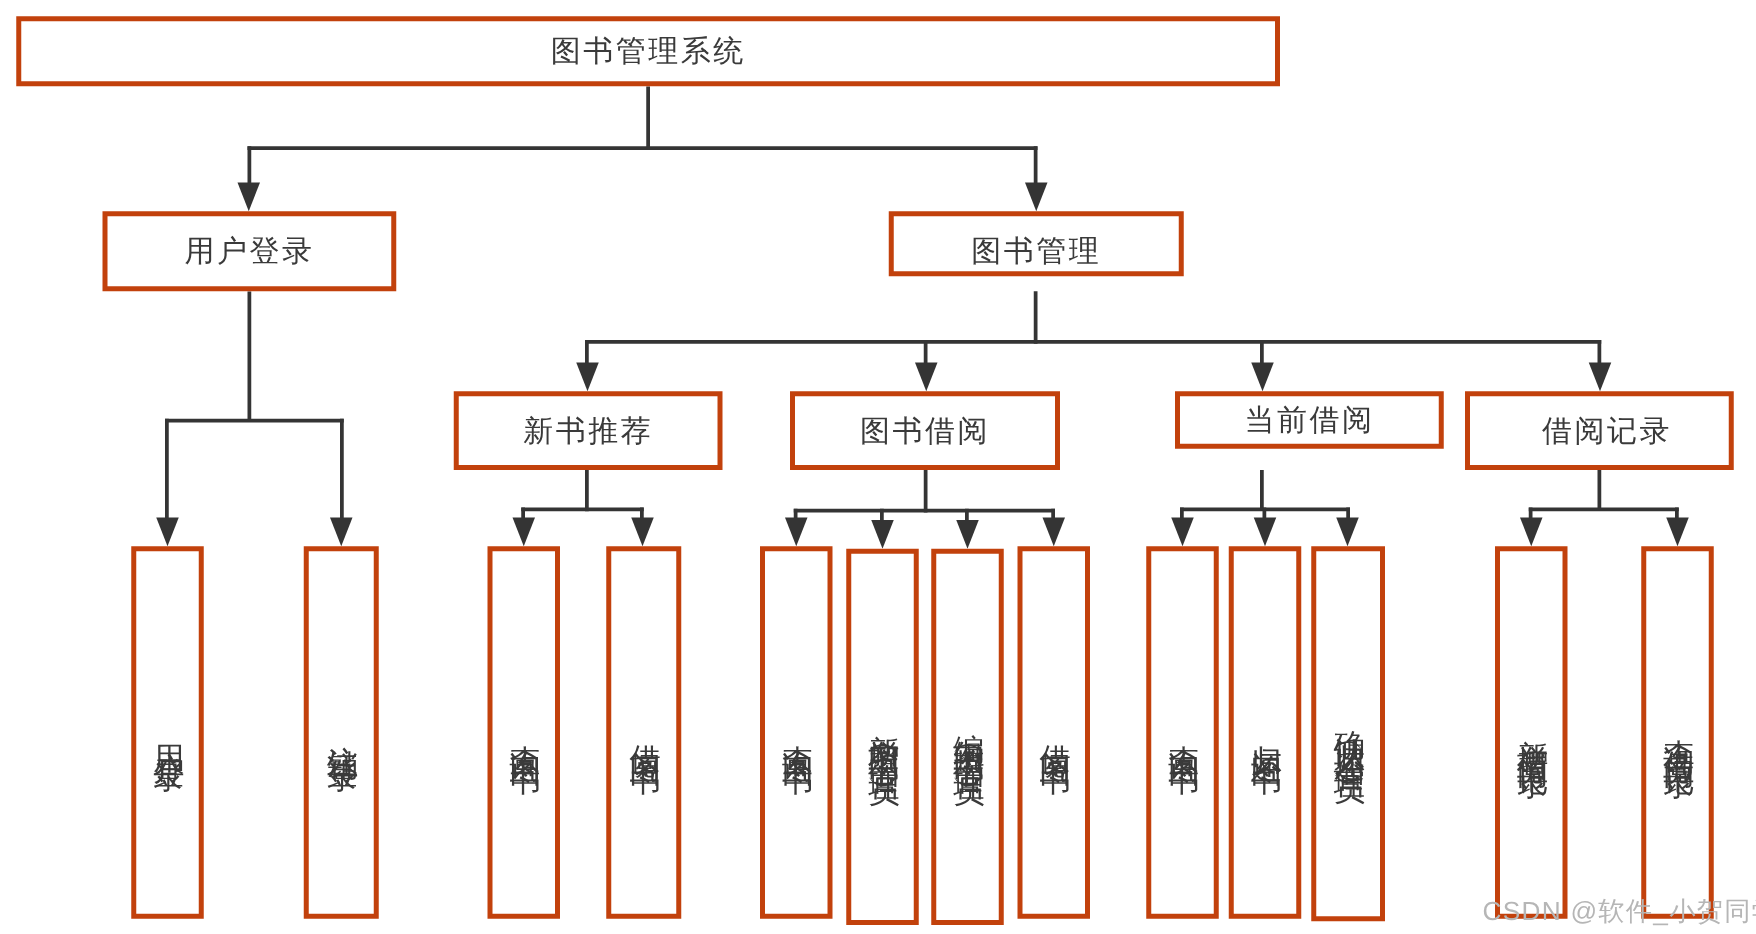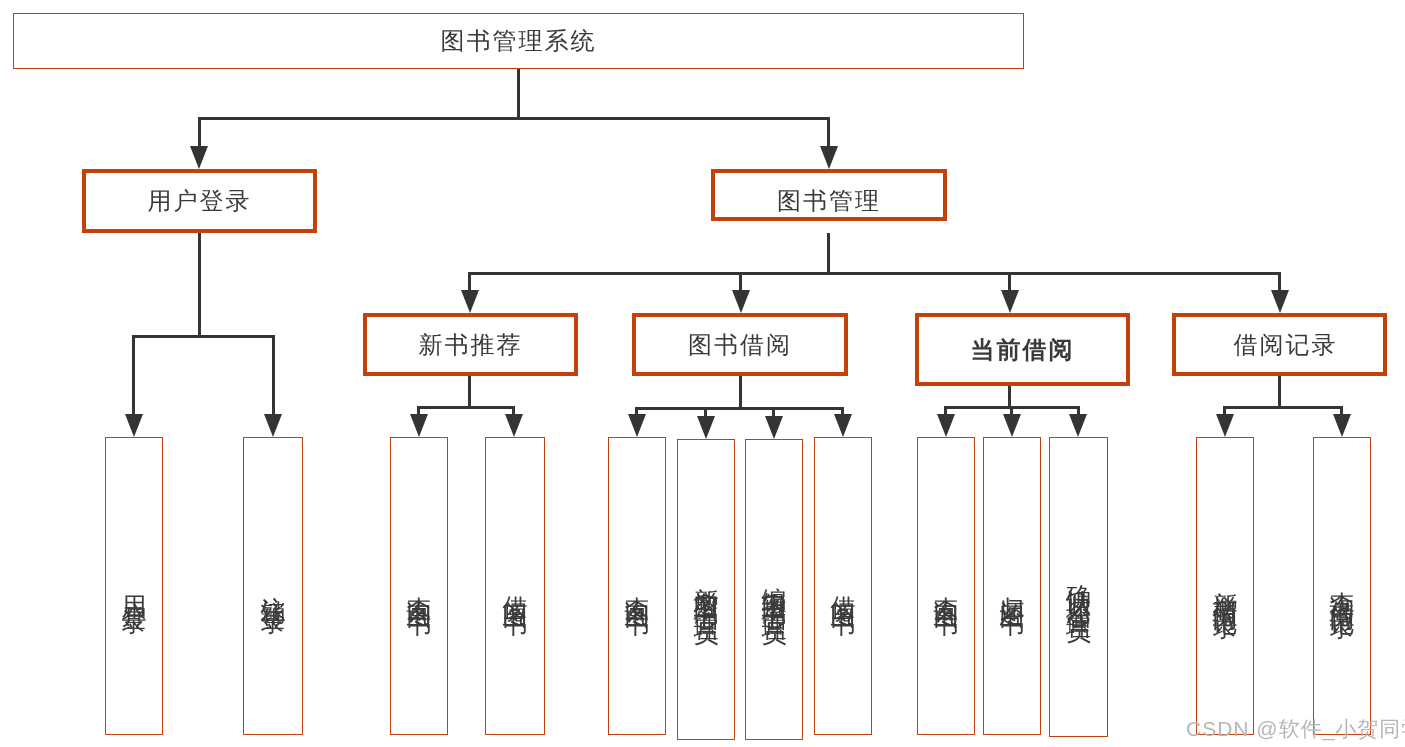--- a/index.html
+++ b/index.html
@@ -1,21 +1,21 @@
 <!DOCTYPE html>
 <html><head>
 <meta charset="utf-8">
 <style>
   html,body{margin:0;padding:0;background:#ffffff;}
   .stage{
     position:relative;width:1405px;height:747px;background:#ffffff;
     font-family:"Liberation Sans",sans-serif;overflow:hidden;
   }
   .box{
-    position:absolute;background:#ffffff;border:1px solid #c2410c;
+    position:absolute;background:#ffffff;border:4px solid #c2410c;
     box-sizing:border-box;display:flex;align-items:center;justify-content:center;
     z-index:2;
   }
   .mid{border-width:4px;}
   .hlabel{
     font-size:24px;color:#3a3a3a;letter-spacing:2px;white-space:nowrap;
   }
   .vlabel{
     writing-mode:vertical-rl;text-orientation:mixed;
     font-size:25px;color:#3a3a3a;letter-spacing:5px;line-height:1;white-space:nowrap;
@@ -29,21 +29,21 @@
   .wm{
     position:absolute;left:1186px;top:715px;font-size:21px;color:#b6b6b6;
     letter-spacing:1px;white-space:nowrap;z-index:5;
   }
   
   #b-root     {left:13px;  top:13px;  width:1011px;height:56px;}
   #b-userlogin{left:82px;  top:169px; width:235px; height:64px;}
   #b-bookmgmt {left:711px; top:169px; width:236px; height:52px;align-items:flex-end;}
   #b-newbook  {left:363px; top:313px; width:215px; height:63px;}
   #b-borrow   {left:632px; top:313px; width:216px; height:63px;}
-  #b-current  {left:915px; top:313px; width:215px; height:73px;font-weight:bold;}
+  #b-current  {left:940px; top:313px; width:215px; height:46px;}
   #b-records  {left:1172px;top:313px; width:215px; height:63px;padding-left:12px;}
   
   #f-login {left:105px; top:437px;width:58px;height:298px;}
   #f-logout{left:243px; top:437px;width:60px;height:298px;}
   #f-nbq   {left:390px; top:437px;width:58px;height:298px;}
   #f-nbb   {left:485px; top:437px;width:60px;height:298px;}
   #f-bbq   {left:608px; top:437px;width:58px;height:298px;}
   #f-bba   {left:677px; top:439px;width:58px;height:301px;}
   #f-bbe   {left:745px; top:439px;width:58px;height:301px;}
   #f-bbb   {left:814px; top:437px;width:58px;height:298px;}

